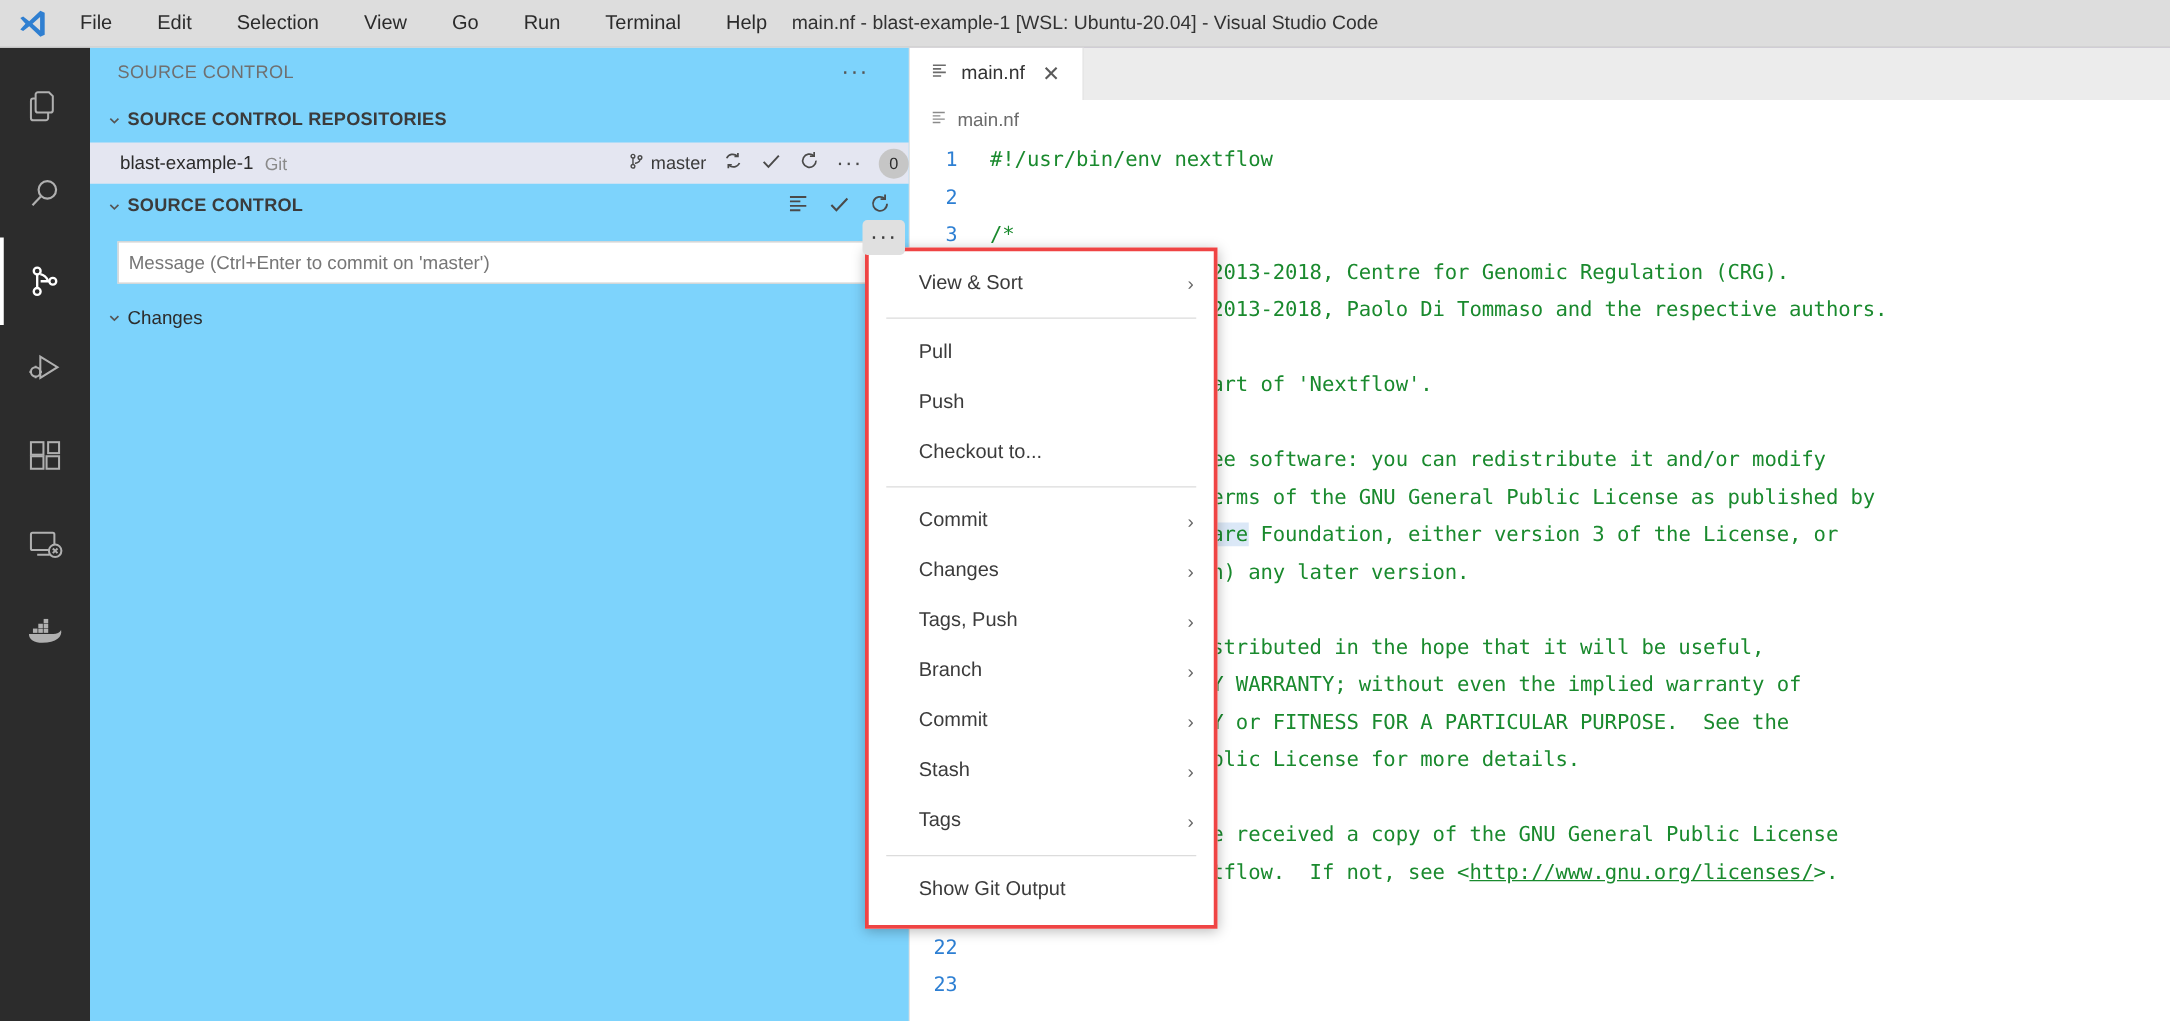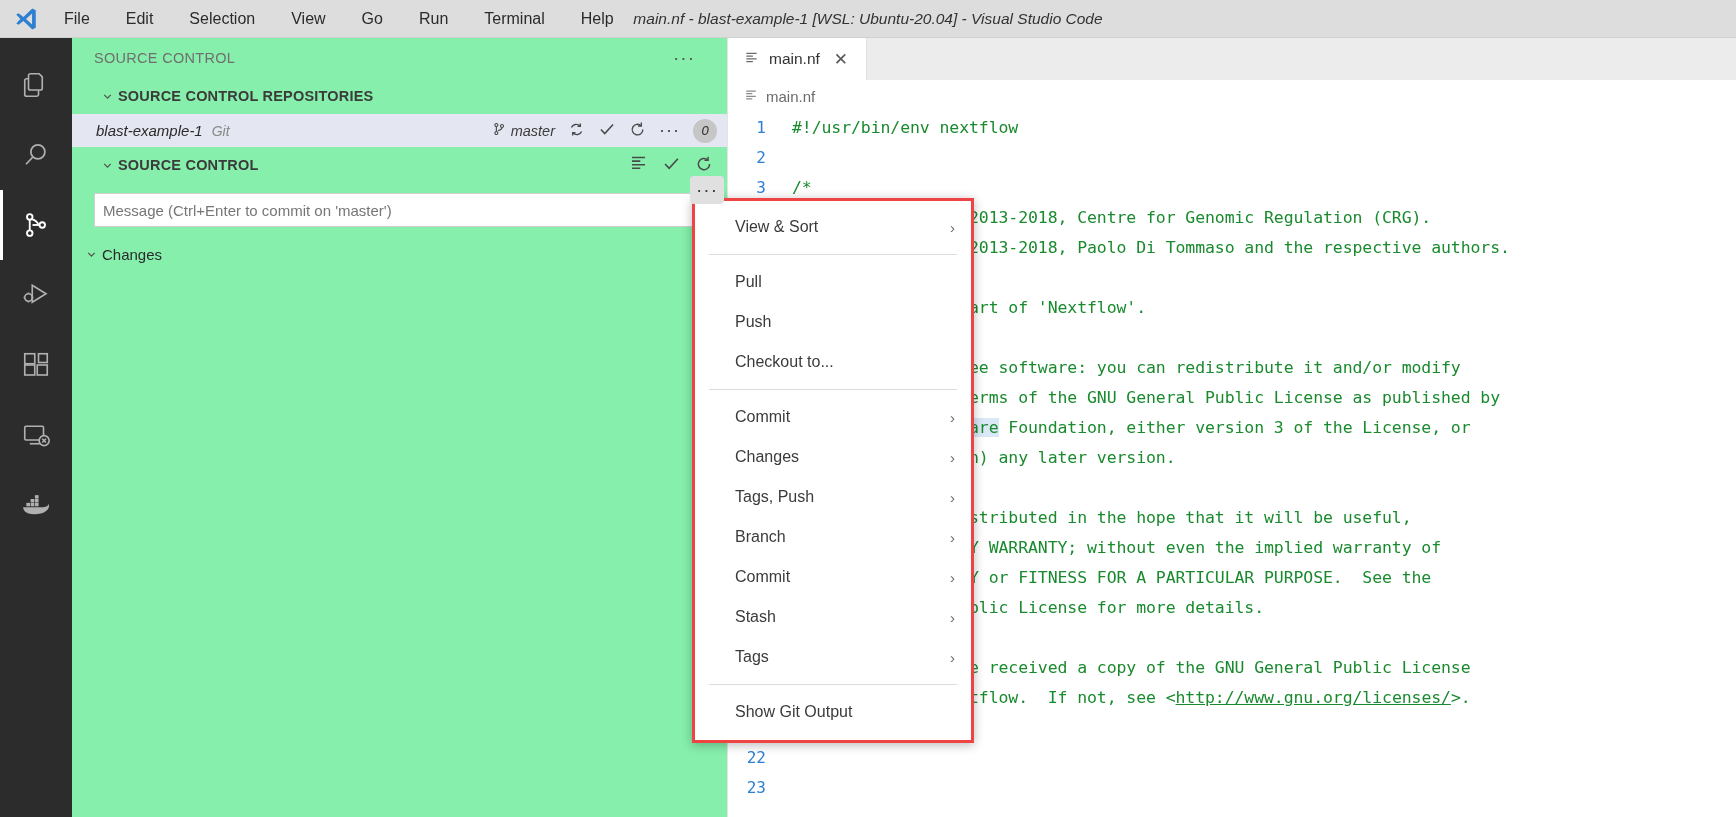--- a/index.html
+++ b/index.html
@@ -23,21 +23,20 @@
   .vscode-logo { width: 52px; display: flex; align-items: center; justify-content: center; }
   .menu-items { display: flex; align-items: center; gap: 12px; }
   .menu-item {
     font-size: 16px; color: #2b2b2b; padding: 4px 12px; line-height: 20px;
     white-space: nowrap;
   }
   .window-title {
     position: absolute; left: 0; right: 0; text-align: center;
     font-size: 15.5px; color: #333333; pointer-events: none;
     white-space: nowrap;
-    font-style: italic;
   }
 
   
   .activitybar {
     position: absolute; top: 38px; left: 0; width: 72px; height: 779px;
     background: #2c2c2c;
     display: flex; flex-direction: column; align-items: center;
     padding-top: 12px;
     z-index: 30;
   }
@@ -48,51 +47,51 @@
   }
   .act-item.active::before {
     content: ""; position: absolute; left: 0; top: 0; bottom: 0;
     width: 3px; background: #ffffff;
   }
   .act-item svg { display: block; }
 
   
   .sidebar {
     position: absolute; top: 38px; left: 72px; width: 656px; height: 779px;
-    background: #86efac;
+    background: #7dd3fc;
     border-right: 1px solid #e4e4e4;
     z-index: 20;
   }
   .sidebar-title {
     height: 40px; display: flex; align-items: center;
     padding: 0 20px 0 22px;
     font-size: 14.5px; letter-spacing: .3px; color: #6f6f6f;
     justify-content: space-between;
   }
   .sidebar-title .dots { font-size: 19px; color: #555; letter-spacing: 1px; padding-right: 12px; }
 
   .section-header {
     height: 36px; display: flex; align-items: center;
-    padding-left: 24px;
+    padding-left: 8px;
     font-size: 14.5px; font-weight: bold; color: #3b3b3b; letter-spacing: .2px;
   }
   .twisty {
     width: 22px; display: inline-flex; align-items: center; justify-content: center;
     color: #555; flex: 0 0 22px;
   }
   .section-header .actions {
     margin-left: auto; display: flex; align-items: center; gap: 14px;
     padding-right: 14px; color: #4a4a4a;
   }
 
   .repo-row {
     height: 33px; display: flex; align-items: center;
     background: #e4e6f1;
-    padding-left: 24px; padding-right: 10px;
-    font-size: 15px; color: #2b2b2b; font-style: italic;
+    padding-left: 24px; 
+    font-size: 15px; color: #2b2b2b;
   }
   .repo-name { margin-right: 9px; }
   .repo-kind { color: #8a8a8a; font-size: 14px; }
   .repo-actions {
     margin-left: auto; display: flex; align-items: center; gap: 13px; color: #4a4a4a;
   }
   .branch-chip { display: flex; align-items: center; gap: 5px; font-size: 14.5px; color: #3c3c3c; justify-content: center; }
   .count-badge {
     min-width: 24px; height: 24px; border-radius: 12px;
     background: #c6c6c6; color: #2b2b2b;

